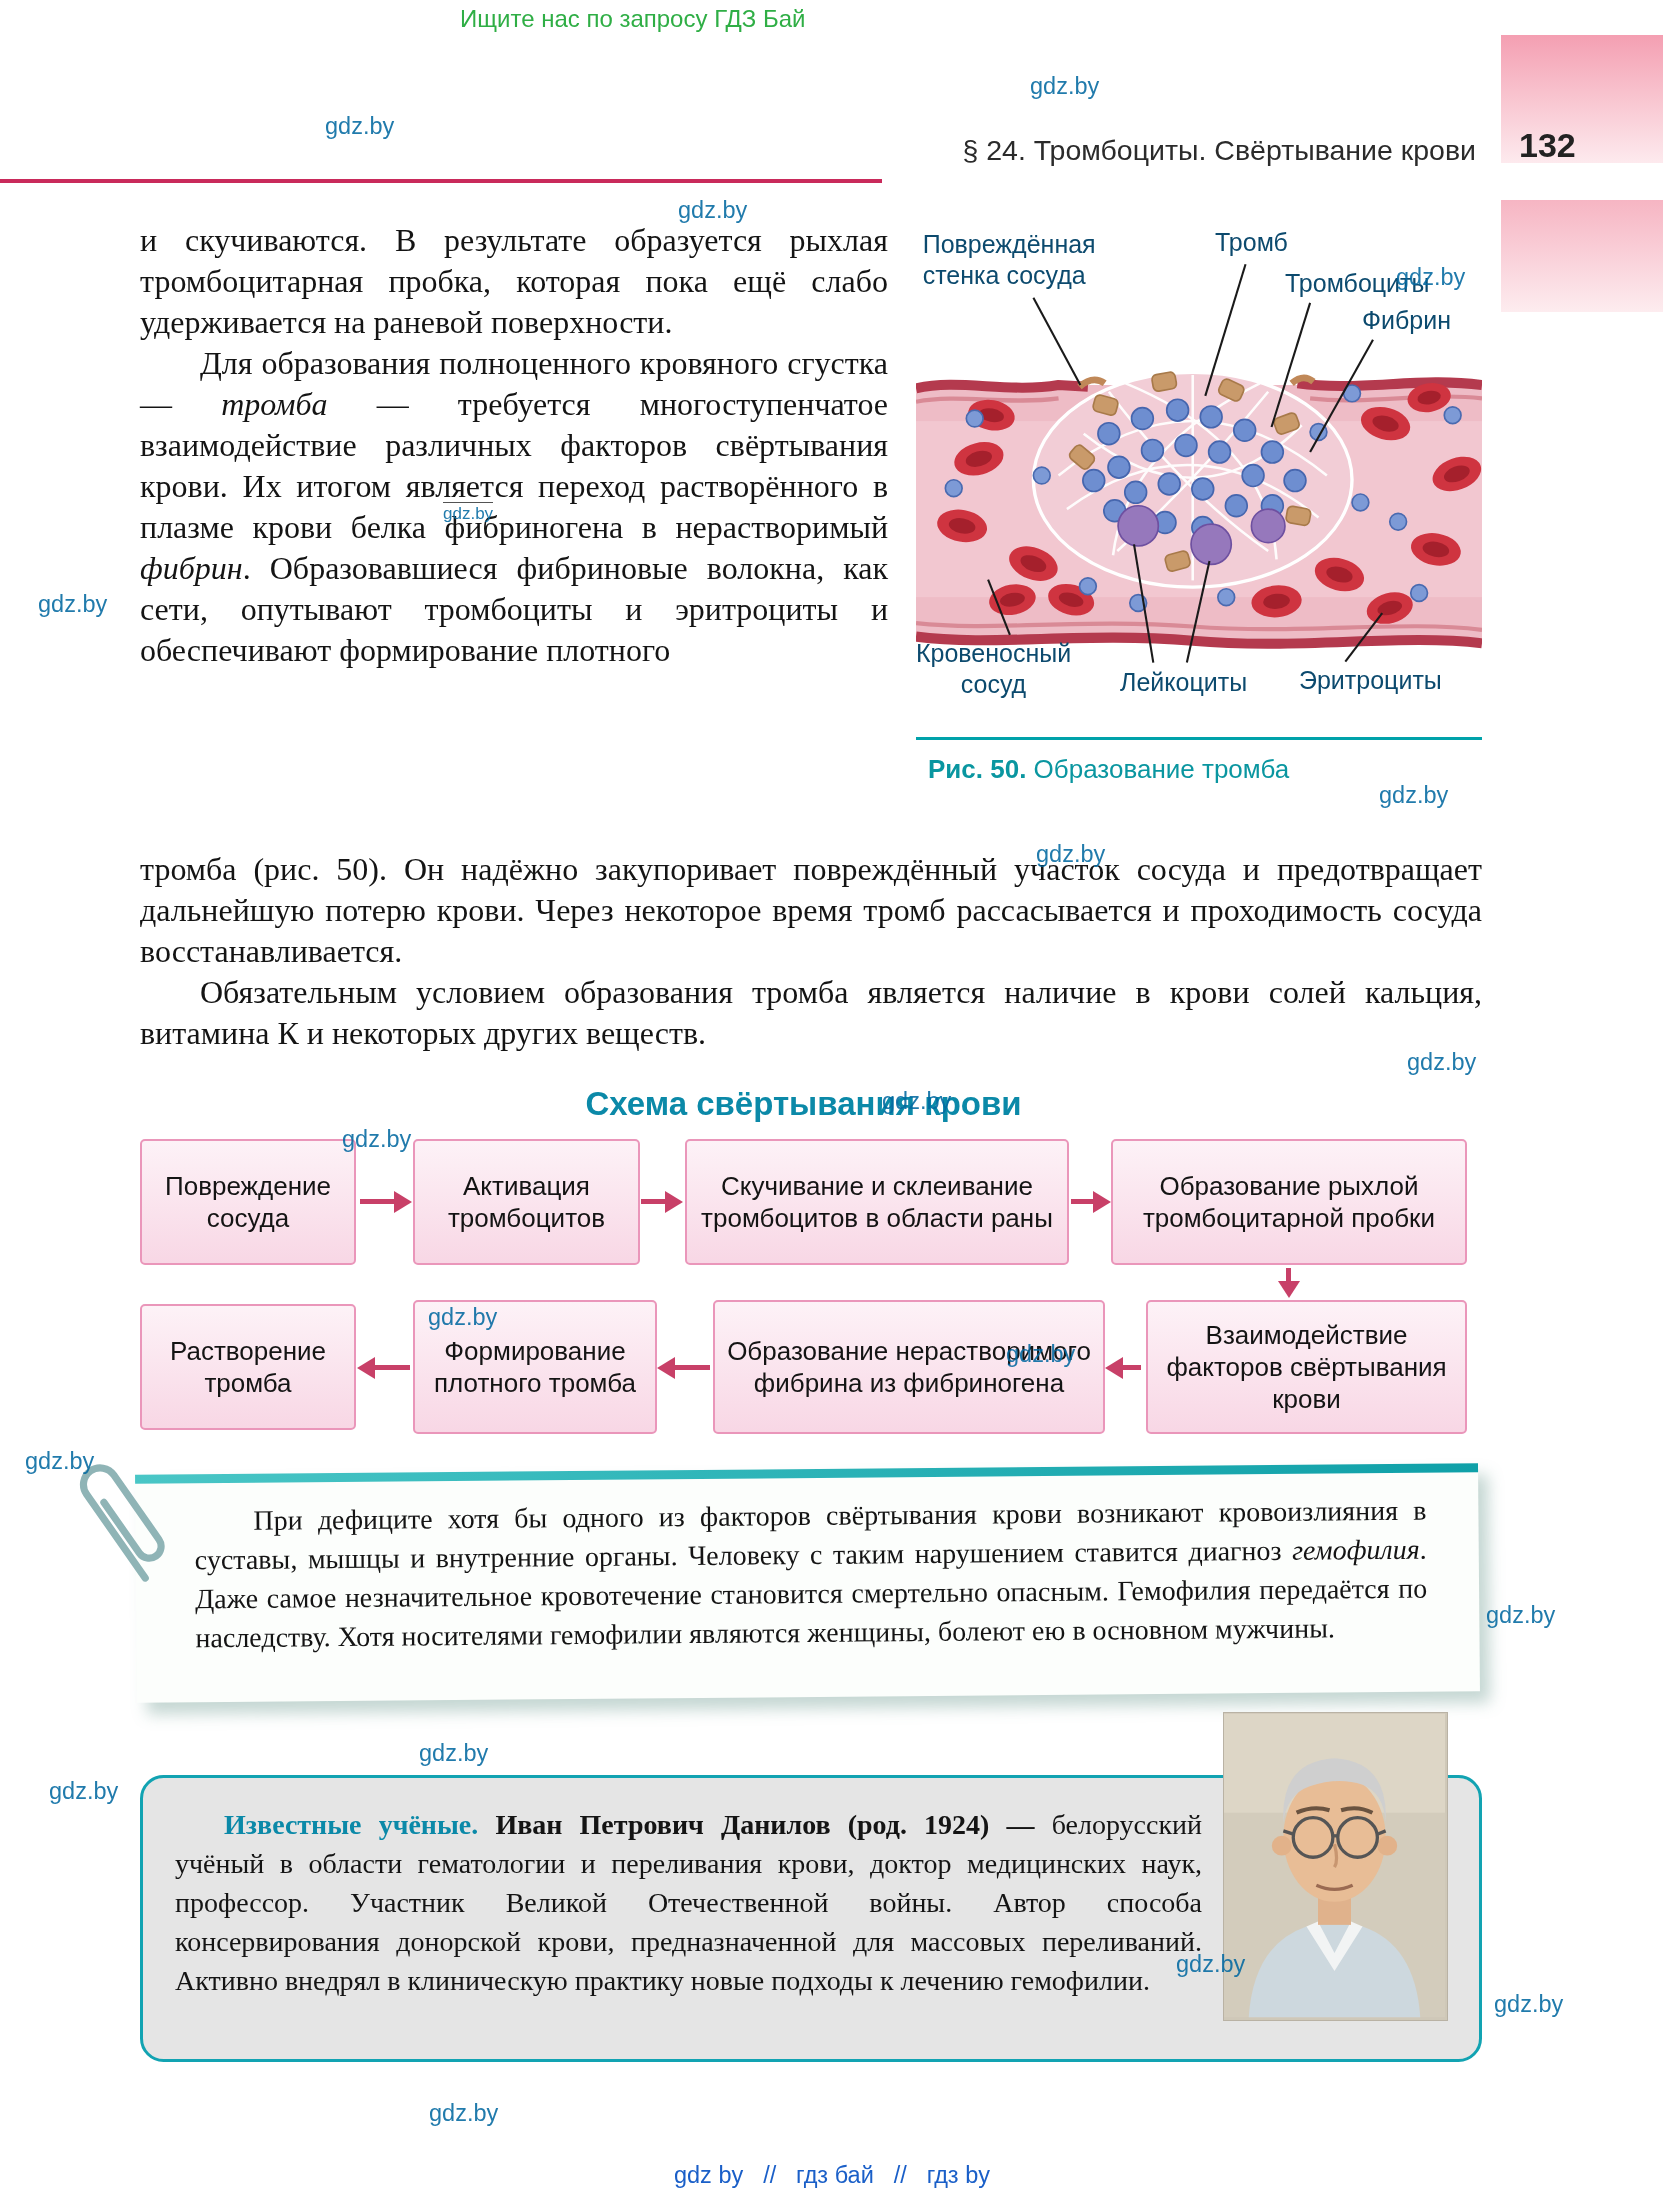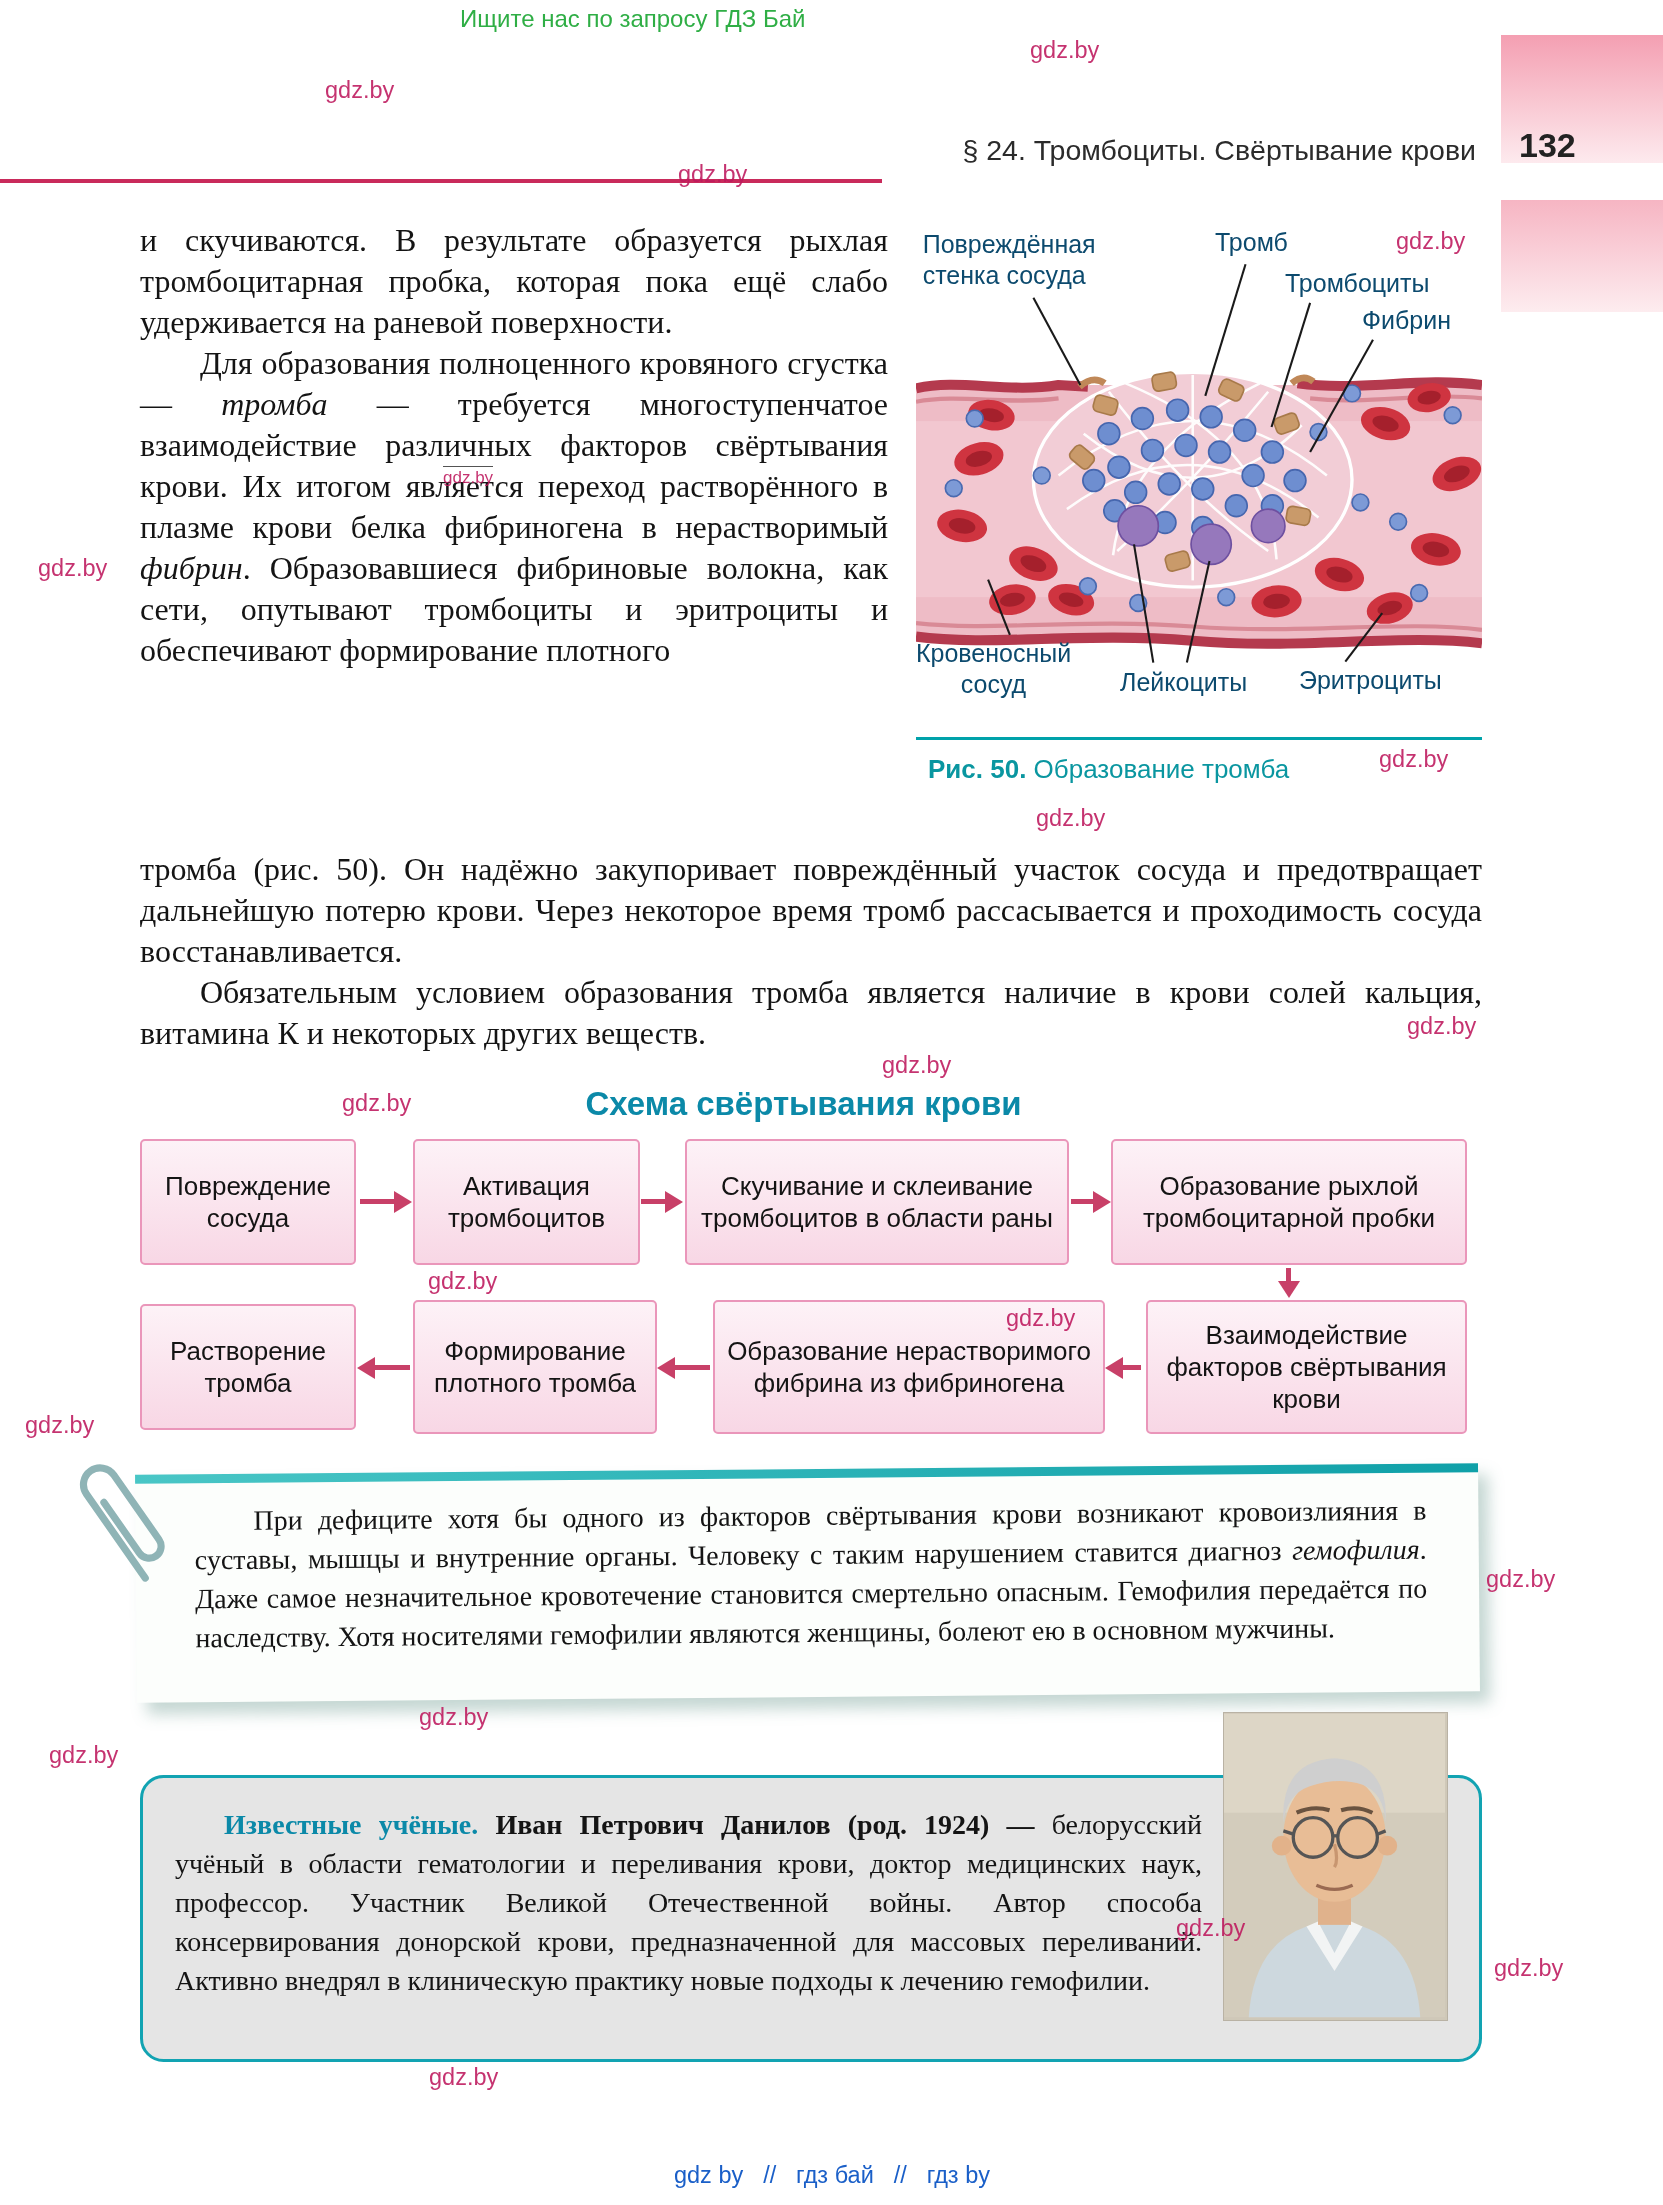--- a/index.html
+++ b/index.html
@@ -1,20 +1,20 @@
 <!DOCTYPE html>
 <html style="font-size:13.4px"><head>
 <meta charset="utf-8">
 <style>
   html,body { margin:0; padding:0; background:#e8e8e8; }
   .page { position:relative; width:1664px; height:2205px; background:#ffffff; overflow:hidden;
           font-family:"Liberation Serif", serif; color:#141414; margin:0 auto; }
 
   
-  .wm { position:absolute; font-family:"Liberation Sans", sans-serif; font-size:23.5px; color:#be185d; opacity:.88; z-index:60; }
+  .wm { position:absolute; font-family:"Liberation Sans", sans-serif; font-size:23.5px; color:#0369a1; opacity:.88; z-index:60;margin-top:36px; }
   .wm-small { font-size:17px; border-top:1.7px solid #3c3c3c; padding-top:0.8px; }
   .promo { position:absolute; left:460px; top:5px; font-family:"Liberation Sans",sans-serif; font-size:24px; color:#2fae45; z-index:60; }
 
   
   .pink-a { position:absolute; left:1501px; top:35px; width:163px; height:128px;
             background:linear-gradient(180deg,#f49fb2 0%,#f9c9d3 55%,#fdeaee 100%); }
   .pink-b { position:absolute; left:1501px; top:200px; width:163px; height:112px;
             background:linear-gradient(180deg,#f6b5c3 0%,#fdecef 100%); }
   .section-title { position:absolute; left:755px; top:134px; width:721px; text-align:right;
             font-family:"Liberation Sans",sans-serif; font-size:28.5px; font-weight:500; color:#2b2b2b; }

